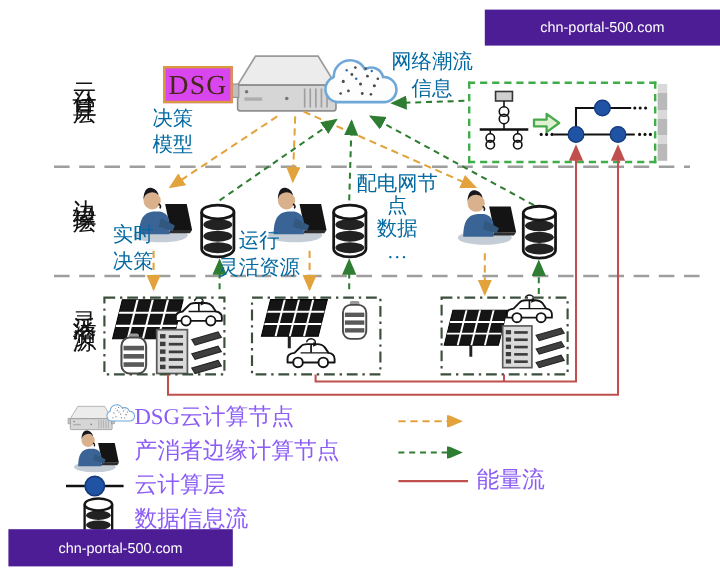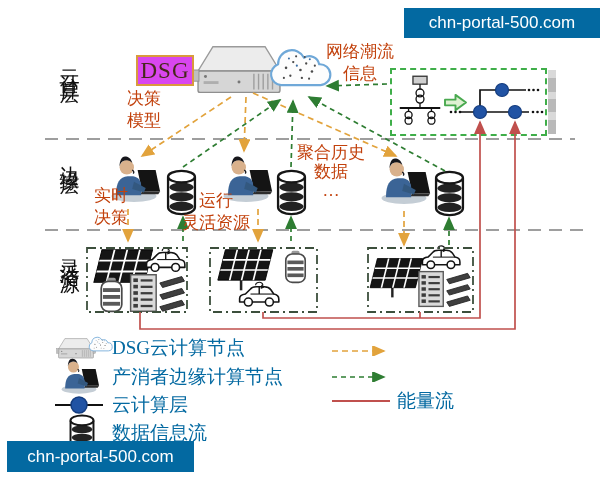--- a/index.html
+++ b/index.html
@@ -1,37 +1,37 @@
 <!DOCTYPE html>
 <html><head>
 <meta charset="utf-8">
 <style>
   html,body{margin:0;padding:0;background:#fff;}
   #stage{position:relative;width:600px;height:480px;background:#ffffff;overflow:hidden;
          font-family:"Liberation Serif","DejaVu Serif",serif;color:#1a1a1a;}
   .icon{position:absolute;z-index:1;}
   #flow-layer{position:absolute;left:0;top:0;z-index:2;}
   .ann{position:absolute;z-index:3;white-space:pre-line;text-align:center;
-       font-size:17px;line-height:22px;color:#c2410c;}
+       font-size:17px;line-height:22px;color:#0369a1;}
   .vlabel{position:absolute;z-index:3;writing-mode:vertical-rl;text-orientation:upright;
           font-size:20px;letter-spacing:5px;color:#111;}
   .dsg-box{position:absolute;z-index:3;left:136px;top:55px;width:54px;height:27px;
            background:#d946ef;border:2px solid #D99A3D;display:flex;align-items:center;
            justify-content:center;font-size:23px;letter-spacing:1px;color:#46281a;}
   .grid-box{position:absolute;z-index:0;left:390px;top:68px;width:153px;height:64px;
             border:2px dashed #3FAE49;background:#fff;}
   .scrollbar{position:absolute;z-index:1;left:548px;top:70px;width:8px;height:64px;
              background:linear-gradient(#d9d9d9 0 12%,#b9b9b9 12% 34%,#d9d9d9 34% 45%,
              #b9b9b9 45% 66%,#d9d9d9 66% 78%,#b9b9b9 78% 100%);}
-  .watermark{position:absolute;z-index:6;background:#0369a1;color:#fff;
-             font-family:"Liberation Sans","DejaVu Sans",sans-serif;font-size:17px;
+  .watermark{position:absolute;z-index:6;background:#4c1d95;color:#fff;
+             font-family:"Liberation Sans","DejaVu Sans",sans-serif;font-size:12px;
              display:flex;align-items:center;justify-content:center;}
   .wm-top{left:404px;top:8px;width:196px;height:30px;}
   .wm-bottom{left:7px;top:441px;width:187px;height:31px;}
-  .legend-label{position:absolute;z-index:3;font-size:19px;line-height:24px;color:#0369a1;white-space:nowrap;}
+  .legend-label{position:absolute;z-index:3;font-size:19px;line-height:24px;color:#8b5cf6;white-space:nowrap;}
 </style>
 </head>
 <body>
 
 <svg style="position:absolute;width:0;height:0" aria-hidden="true">
   <defs>
     <symbol id="sym-server" viewBox="0 0 100 58">
       <polygon points="22,4 78,4 94,30 6,30" fill="#ececec" stroke="#9a9a9a" stroke-width="1.5"></polygon>
       <rect x="6" y="30" width="88" height="23" rx="2" fill="#d6d6d6" stroke="#8f8f8f" stroke-width="1.5"></rect>
       <rect x="1" y="29" width="6" height="12" fill="#bfbfbf" stroke="#8f8f8f"></rect>
@@ -308,21 +308,21 @@
 
   <div class="dsg-box">DSG</div>
   <div class="ann" style="left:112px;top:88px;width:64px">决策
 模型</div>
   <div class="ann" style="left:321px;top:41px;width:78px">网络潮流
 信息</div>
   <div class="ann" style="left:82px;top:185px;width:58px">实时
 决策</div>
   <div class="ann" style="left:170px;top:190px;width:92px">运行
 灵活资源</div>
-  <div class="ann" style="left:291px;top:143px;width:80px;line-height:19px">聚合历史
+  <div class="ann" style="left:291px;top:143px;width:80px;line-height:19px">配电网节点
 数据
 …</div>
 
   <svg class="icon" style="left:56px;top:337px" width="40" height="23">
       <use href="#sym-server"></use>
     </svg>
   <svg class="icon" style="left:86px;top:334px" width="28" height="22">
       <use href="#sym-cloud"></use>
     </svg>
   <div class="legend-label" style="left:112px;top:336px">DSG云计算节点</div>

